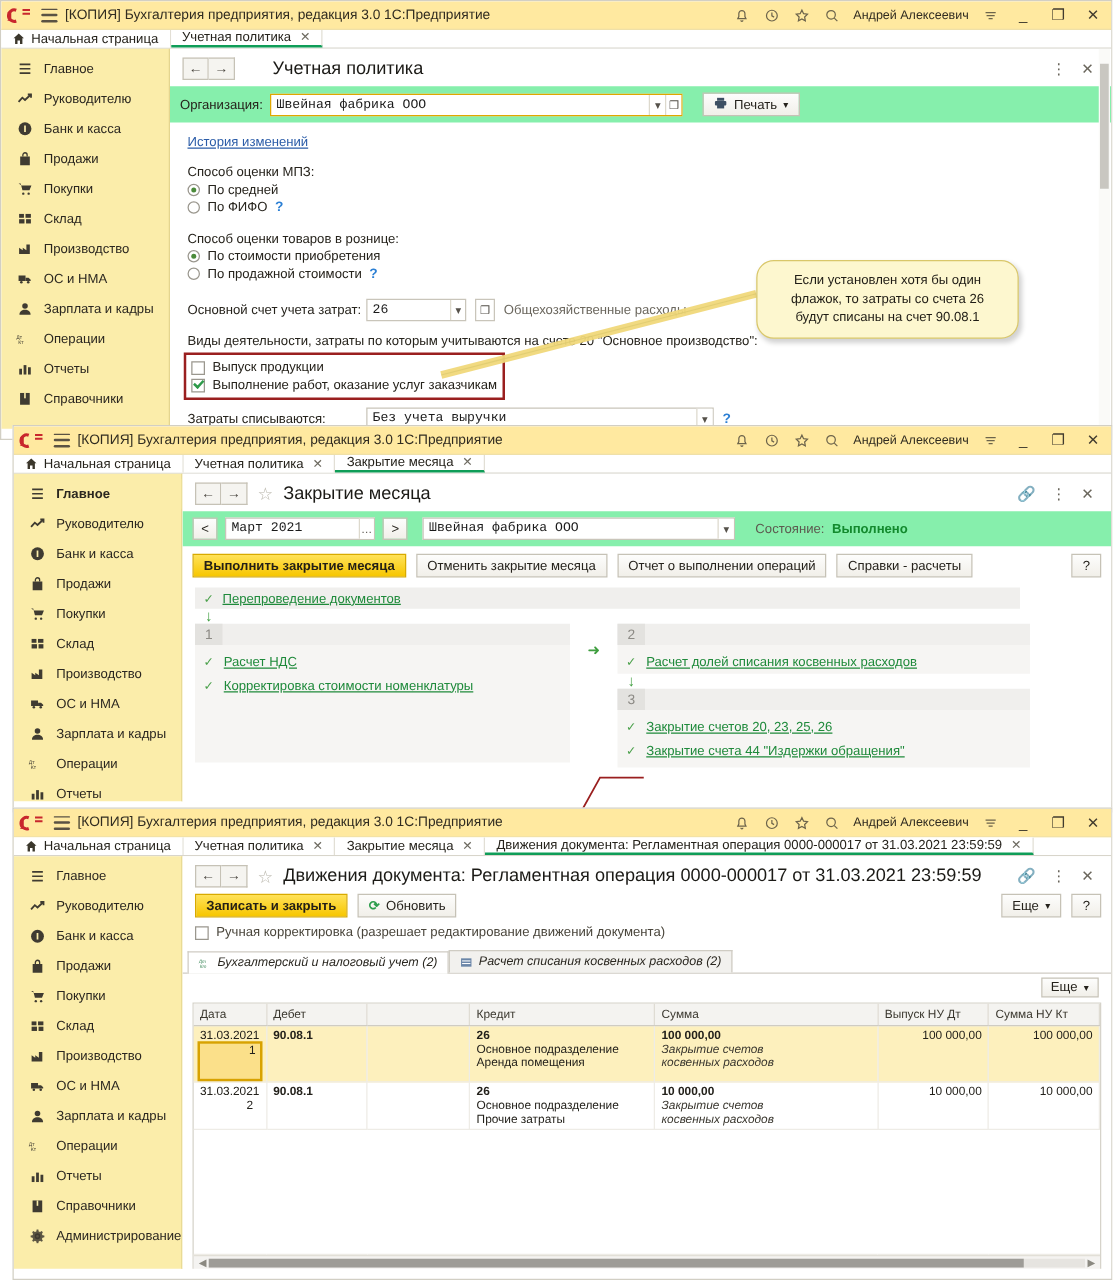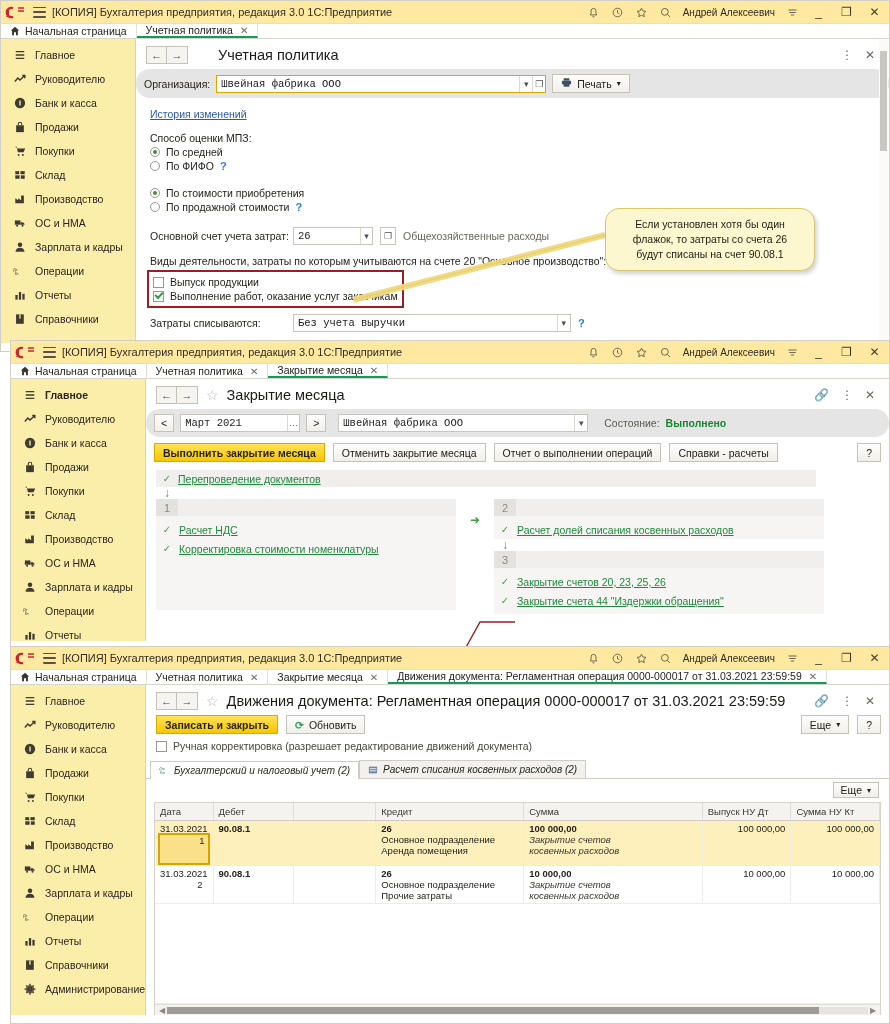--- a/index.html
+++ b/index.html
@@ -68,22 +68,22 @@
   .navbtn { width: 21px; height: 18px; border: 1px solid #c6c2b6; background:#f5f4f0;
      display:flex; align-items:center; justify-content:center; color:#4b4740; font-size: 11px; }
   .navbtn + .navbtn { border-left: none; }
   .star { color: #b9b6ab; font-size: 14px; line-height: 14px; }
   .formtitle { font-size: 14.5px; color: #1b1a16; font-weight: normal; }
   .hdr-right { margin-left:auto; display:flex; align-items:center; gap:12px; padding-right:6px;
      color:#6a665c; }
   .hdr-right span { font-size: 12px; line-height: 12px; }
 
   
-  .paramstrip { background: #e5e5e5; display:flex; align-items:center; gap:6px;
-     padding: 5px 8px; border-radius: 14px; }
+  .paramstrip { background: #86efac; display:flex; align-items:center; gap:6px;
+     padding: 5px 8px; }
   .lbl { font-size: 10.5px; color: #26231c; white-space: nowrap; }
   .fieldbox { display:flex; align-items:stretch; border:1px solid #e0a600; background:#fff;
      height: 18px; }
   .fieldbox.plain { border:1px solid #c9c5ba; }
   .fieldbox input { border:none; outline:none; background:transparent; font-size:10.5px;
      padding: 0 4px; color:#1a1a1a; font-family:Liberation Mono, monospace; width:100%; }
   .fld-btn { width: 14px; border-left: 1px solid #ddd9cd; background:#fff; display:flex;
      align-items:center; justify-content:center; color:#55514a; font-size: 9px; }
   .btn {
     border: 1px solid #c6c2b6; background: linear-gradient(#fdfdfc,#f1efe9);
@@ -353,21 +353,21 @@
           </span>
         </div>
 
         <div class="paramstrip">
           <span class="lbl">Организация:</span>
           <span class="fieldbox" style="width:330px;">
             <input readonly="" value="Швейная фабрика ООО" style="">
             <span class="fld-btn">▾</span>
             <span class="fld-btn">❐</span>
           </span>
-          <span class="btn" style="">
+          <span class="btn" style="margin-left:10px;">
             <span><svg width="11" height="11" viewBox="0 0 14 14" fill="#3d4f63">
                   <rect x="3.4" y="1.6" width="7.2" height="3"></rect>
                   <rect x="1.2" y="4.8" width="11.6" height="4.6" rx="1"></rect>
                   <rect x="3.4" y="8.4" width="7.2" height="4"></rect>
                 </svg></span>
             <span>Печать</span>
             <span style="font-size:8px;">▾</span>
           </span>
         </div>
 
@@ -382,20 +382,21 @@
             <span class="lbl">По средней</span>
           </div>
           <div class="radio-row">
             <span class="radio"></span>
             <span class="lbl">По ФИФО</span>
             <span class="ghelp">?</span>
           </div>
         </div>
 
         <div style="padding:11px 0 0 14px;">
+          <div class="lbl">Способ оценки товаров в рознице:</div>
           <div class="radio-row">
             <span class="radio on"></span>
             <span class="lbl">По стоимости приобретения</span>
           </div>
           <div class="radio-row">
             <span class="radio"></span>
             <span class="lbl">По продажной стоимости</span>
             <span class="ghelp">?</span>
           </div>
         </div>

